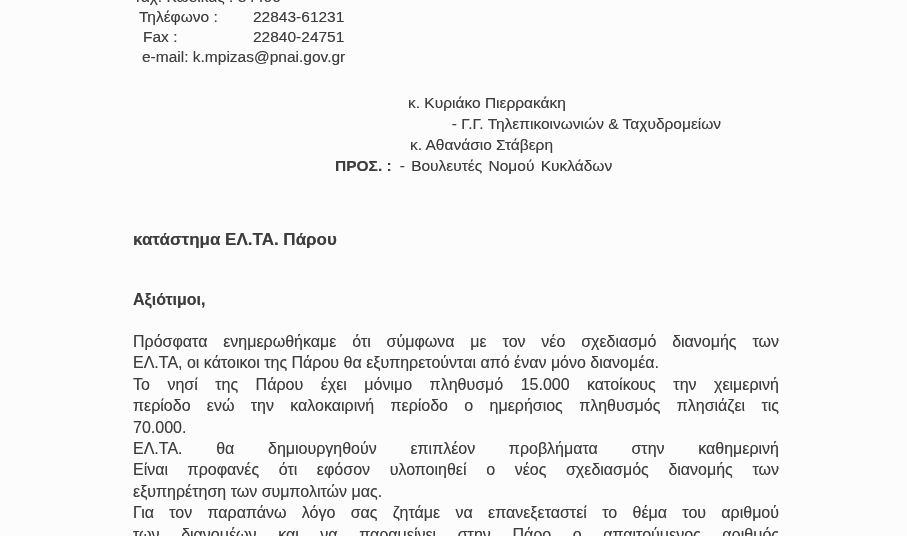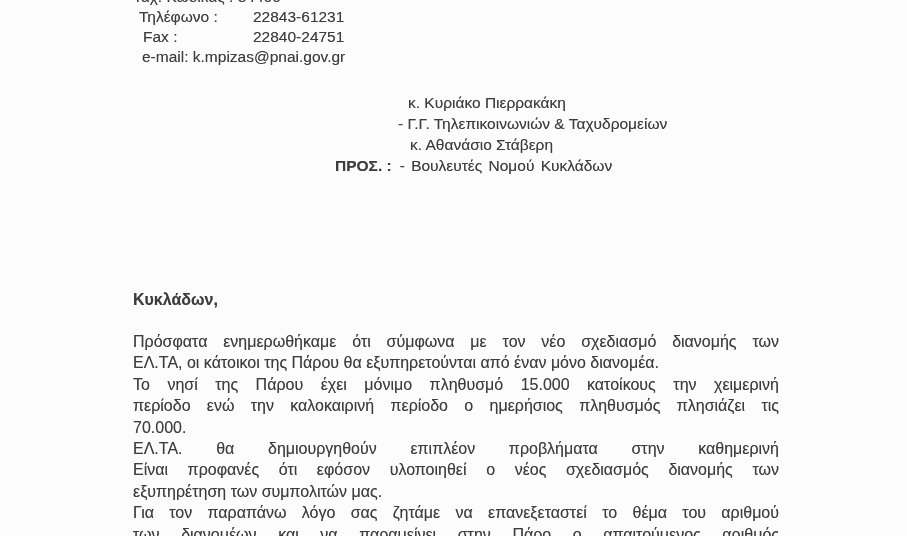--- a/index.html
+++ b/index.html
@@ -39,21 +39,21 @@
     left: 335px;
     top: 92px;
     width: 440px;
     font-size: 15.5px;
     line-height: 21px;
     white-space: nowrap;
   }
   .rec-label { font-weight: bold; }
   .rec-first-line .rec-text { word-spacing: 2px; margin-left: 4px; }
   .rec-indent-a { padding-left: 73px; }
-  .rec-indent-b { padding-left: 63px; }
+  .rec-indent-b { padding-left: 63px; text-align: center; }
   .rec-indent-c { padding-left: 75px; }
   .rec-cc-text { margin-left: 8px; word-spacing: 2px; }
   
   .subject {
     position: absolute;
     left: 133px;
     top: 227px;
     width: 646px;
     font-size: 17px;
     font-weight: bold;
@@ -99,23 +99,24 @@
   <div class="recipients">
     <div class="rec-indent-a">κ. Κυριάκο Πιερρακάκη</div>
     <div class="rec-indent-b">- Γ.Γ. Τηλεπικοινωνιών &amp; Ταχυδρομείων</div>
     <div class="rec-indent-c">κ. Αθανάσιο Στάβερη</div>
     <div>
       <span class="rec-label">ΠΡΟΣ. :</span><span class="rec-cc-text">- Βουλευτές Νομού Κυκλάδων</span>
     </div>
   </div>
 
   <div class="subject">
+    <div>κατάστημα ΕΛ.ΤΑ. Πάρου</div>
   </div>
 
-  <div class="salutation">Κυκλάδων,</div>
+  <div class="salutation">Αξιότιμοι,</div>
 
   <div class="body-block">
     <div class="jl">Πρόσφατα ενημερωθήκαμε ότι σύμφωνα με τον νέο σχεδιασμό διανομής των</div>
     <div>ΕΛ.ΤΑ, οι κάτοικοι της Πάρου θα εξυπηρετούνται από έναν μόνο διανομέα.</div>
     <div class="jl">Το νησί της Πάρου έχει μόνιμο πληθυσμό 15.000 κατοίκους την χειμερινή</div>
     <div class="jl">περίοδο ενώ την καλοκαιρινή περίοδο ο ημερήσιος πληθυσμός πλησιάζει τις</div>
     <div>70.000.</div>
     <div class="jl">ΕΛ.ΤΑ. θα δημιουργηθούν επιπλέον προβλήματα στην καθημερινή</div>
     <div class="jl">Είναι προφανές ότι εφόσον υλοποιηθεί ο νέος σχεδιασμός διανομής των</div>
     <div>εξυπηρέτηση των συμπολιτών μας.</div>

